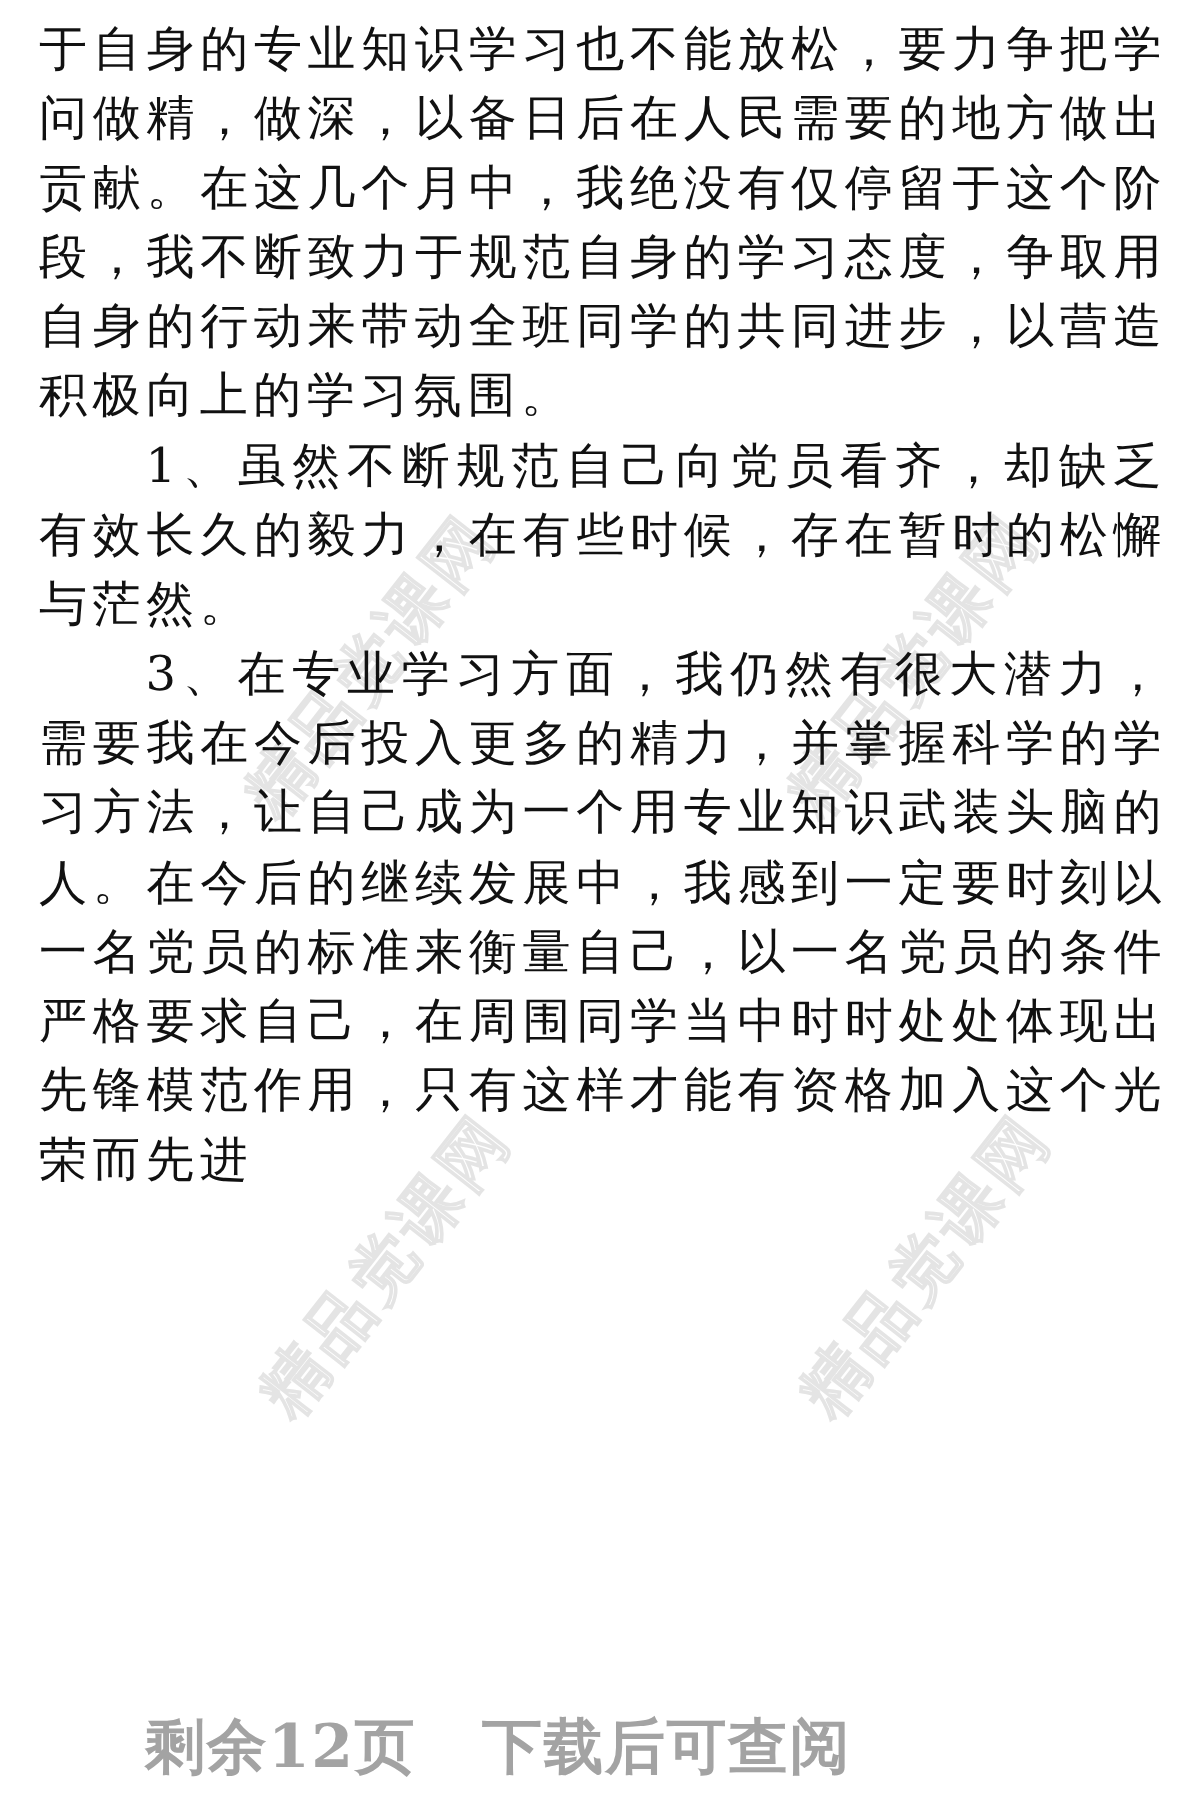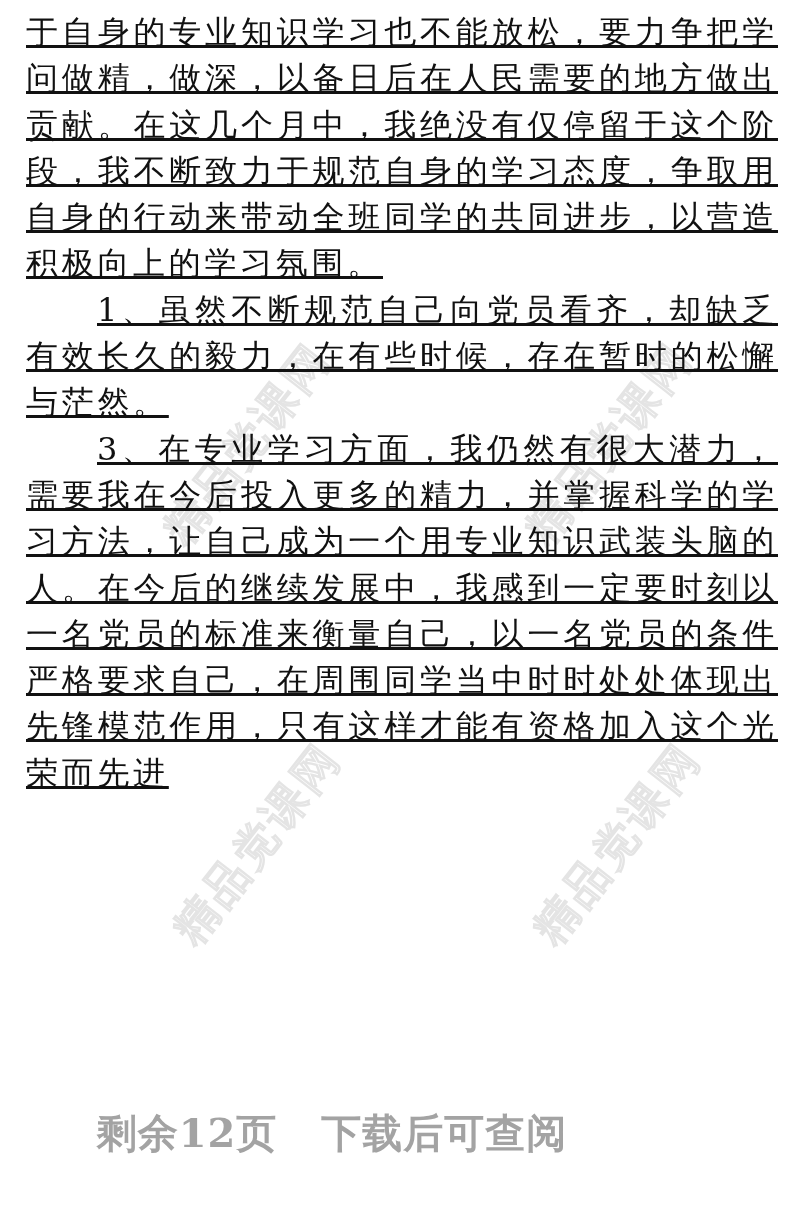--- a/index.html
+++ b/index.html
@@ -31,21 +31,20 @@
       line-height: 46.3px;
       letter-spacing: 3.7px;
       text-align: justify;
       text-justify: inter-character;
     }
     .para {
       margin: 0;
       padding: 0;
       text-align: justify;
       text-align-last: left;
-      text-decoration: underline;
     }
     .para.indent {
       text-indent: 71px;
     }
     .watermark {
       position: absolute;
       font-size: 44px;
       font-family: "DejaVu Sans", "Liberation Sans", sans-serif;
       font-weight: bold;
       color: transparent;
@@ -58,21 +57,21 @@
       z-index: 0;
     }
     .wm-1 { left: 150px; top: 520px; }
     .wm-2 { left: 512px; top: 520px; }
     .wm-3 { left: 160px; top: 920px; }
     .wm-4 { left: 520px; top: 920px; }
     .content { z-index: 1; }
     .overlay {
       position: absolute;
       left: 0;
-      top: 1106px;
+      top: 1137px;
       width: 664px;
       text-align: center;
       font-family: "DejaVu Serif", "Liberation Serif", serif;
       font-weight: bold;
       font-size: 40px;
       color: #a3a3a3;
       letter-spacing: 1px;
       z-index: 2;
     }
     .overlay .gap {

